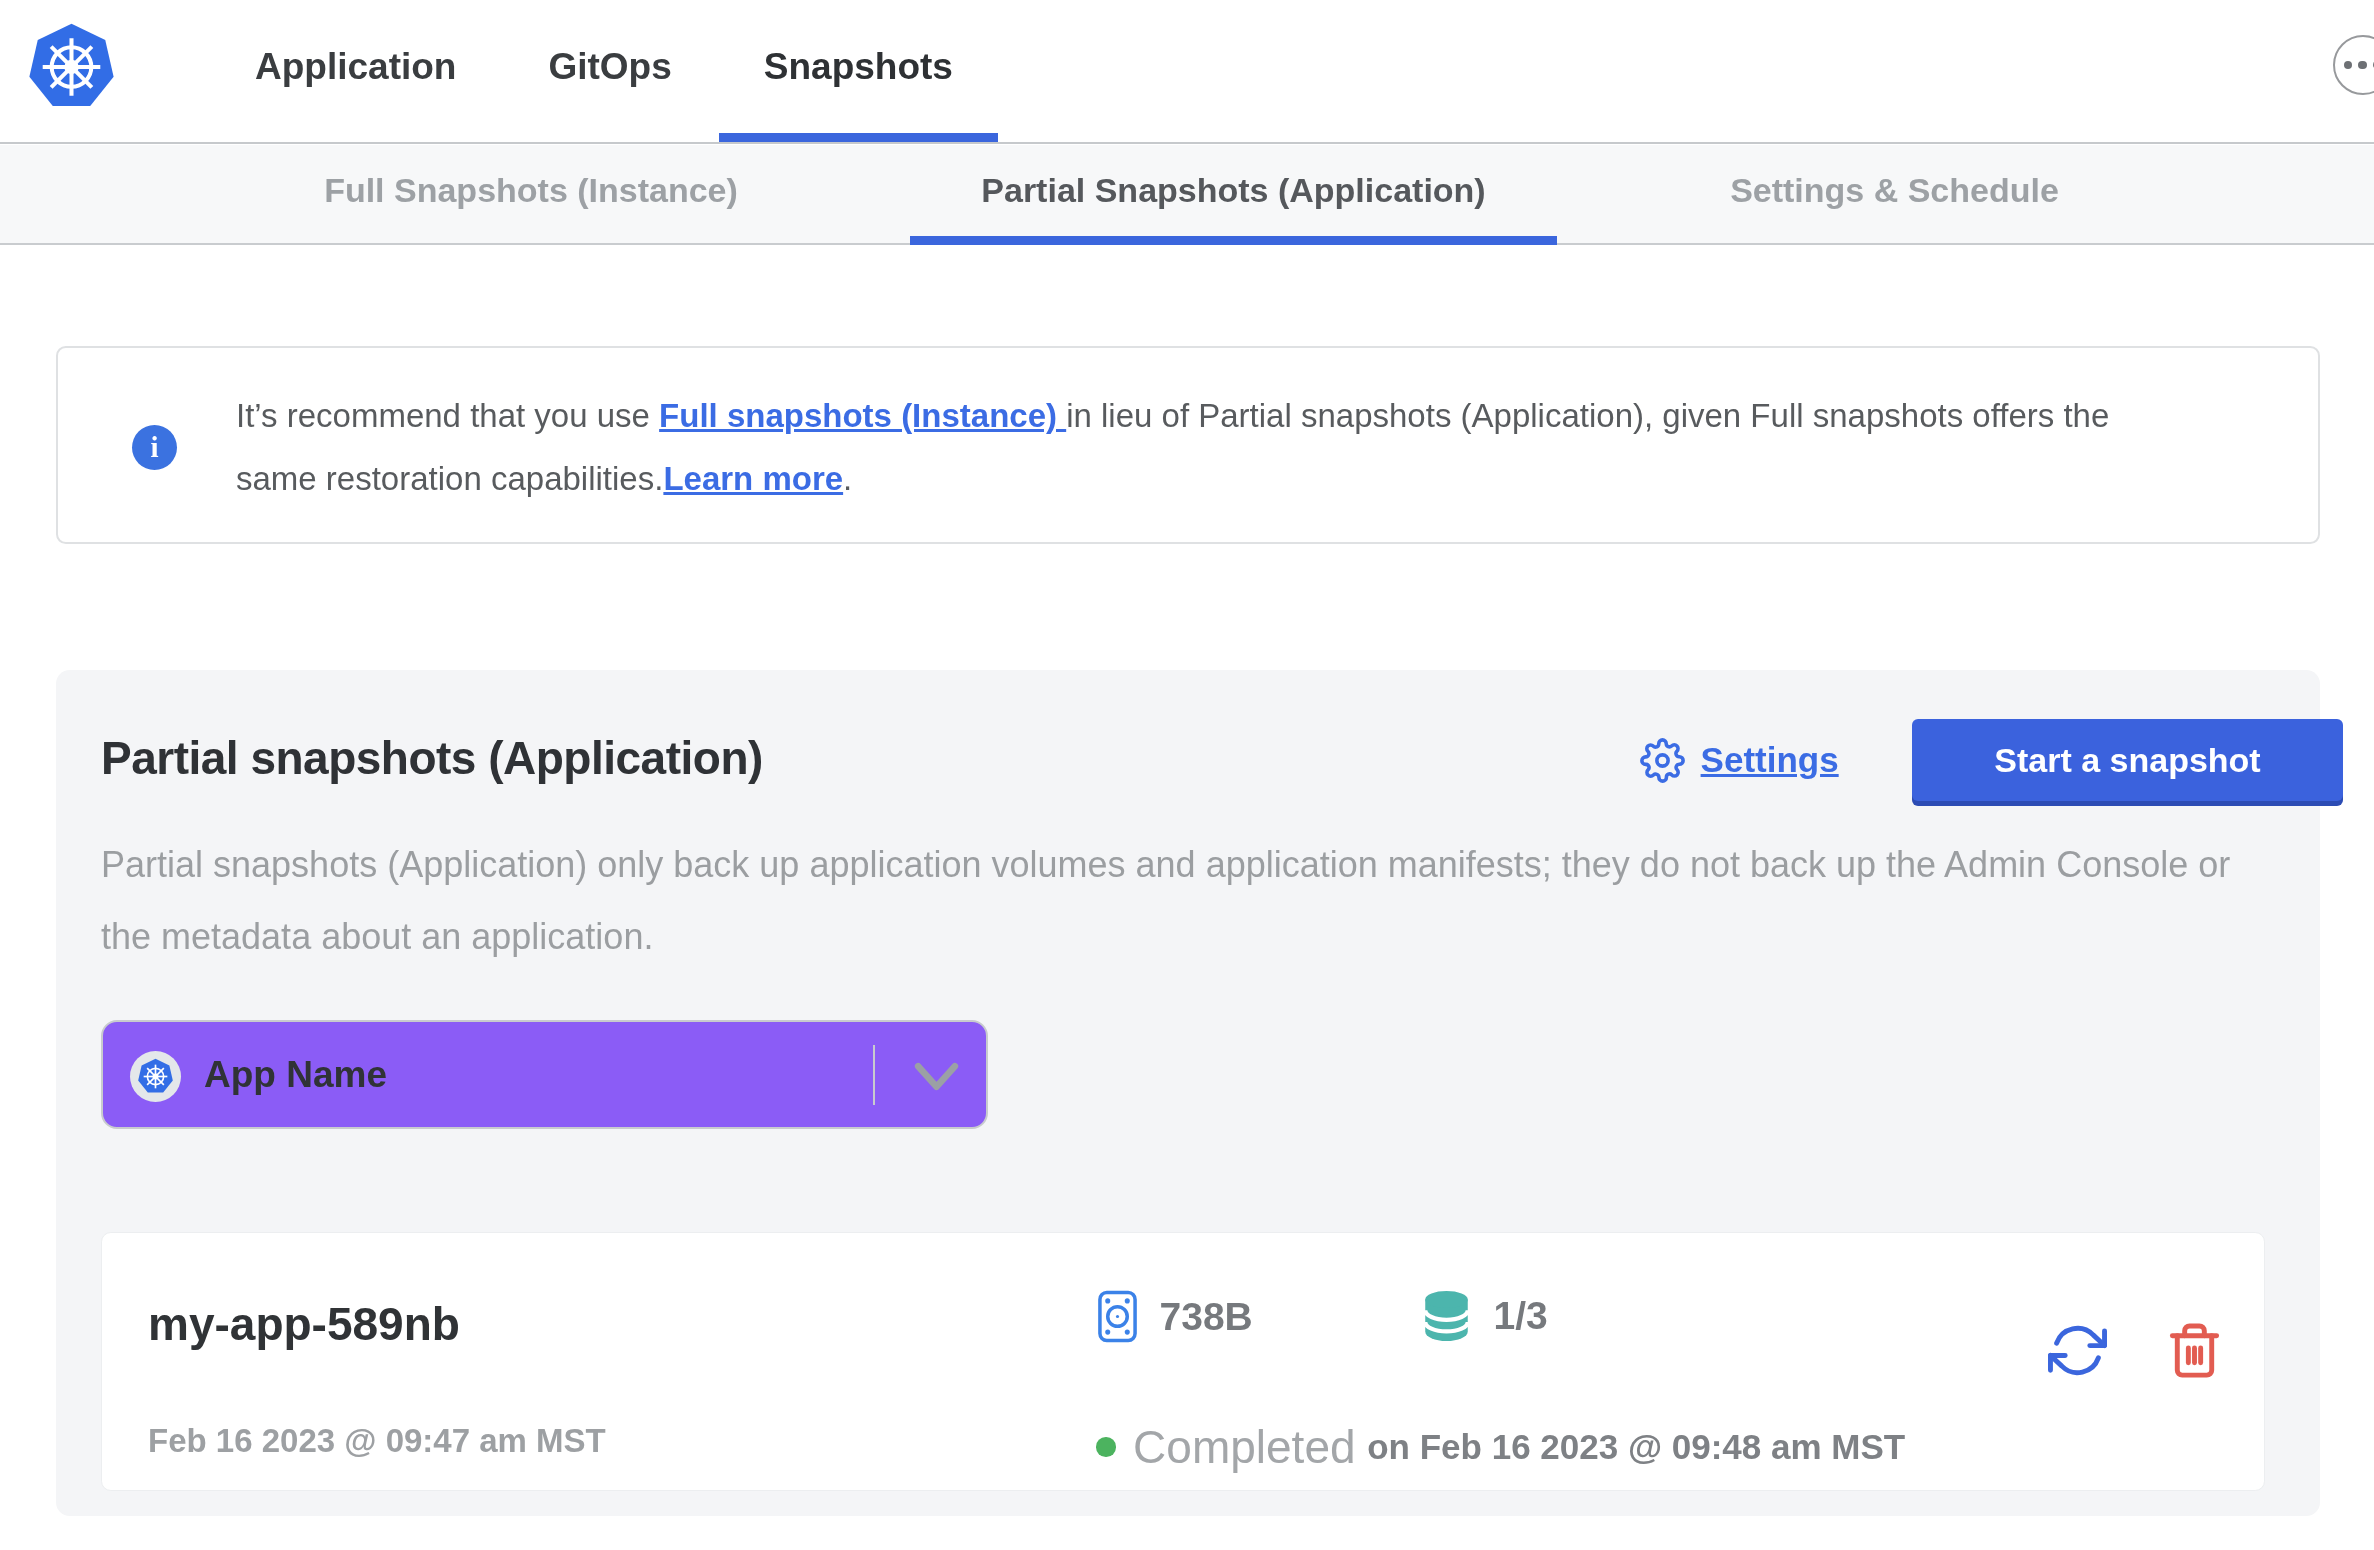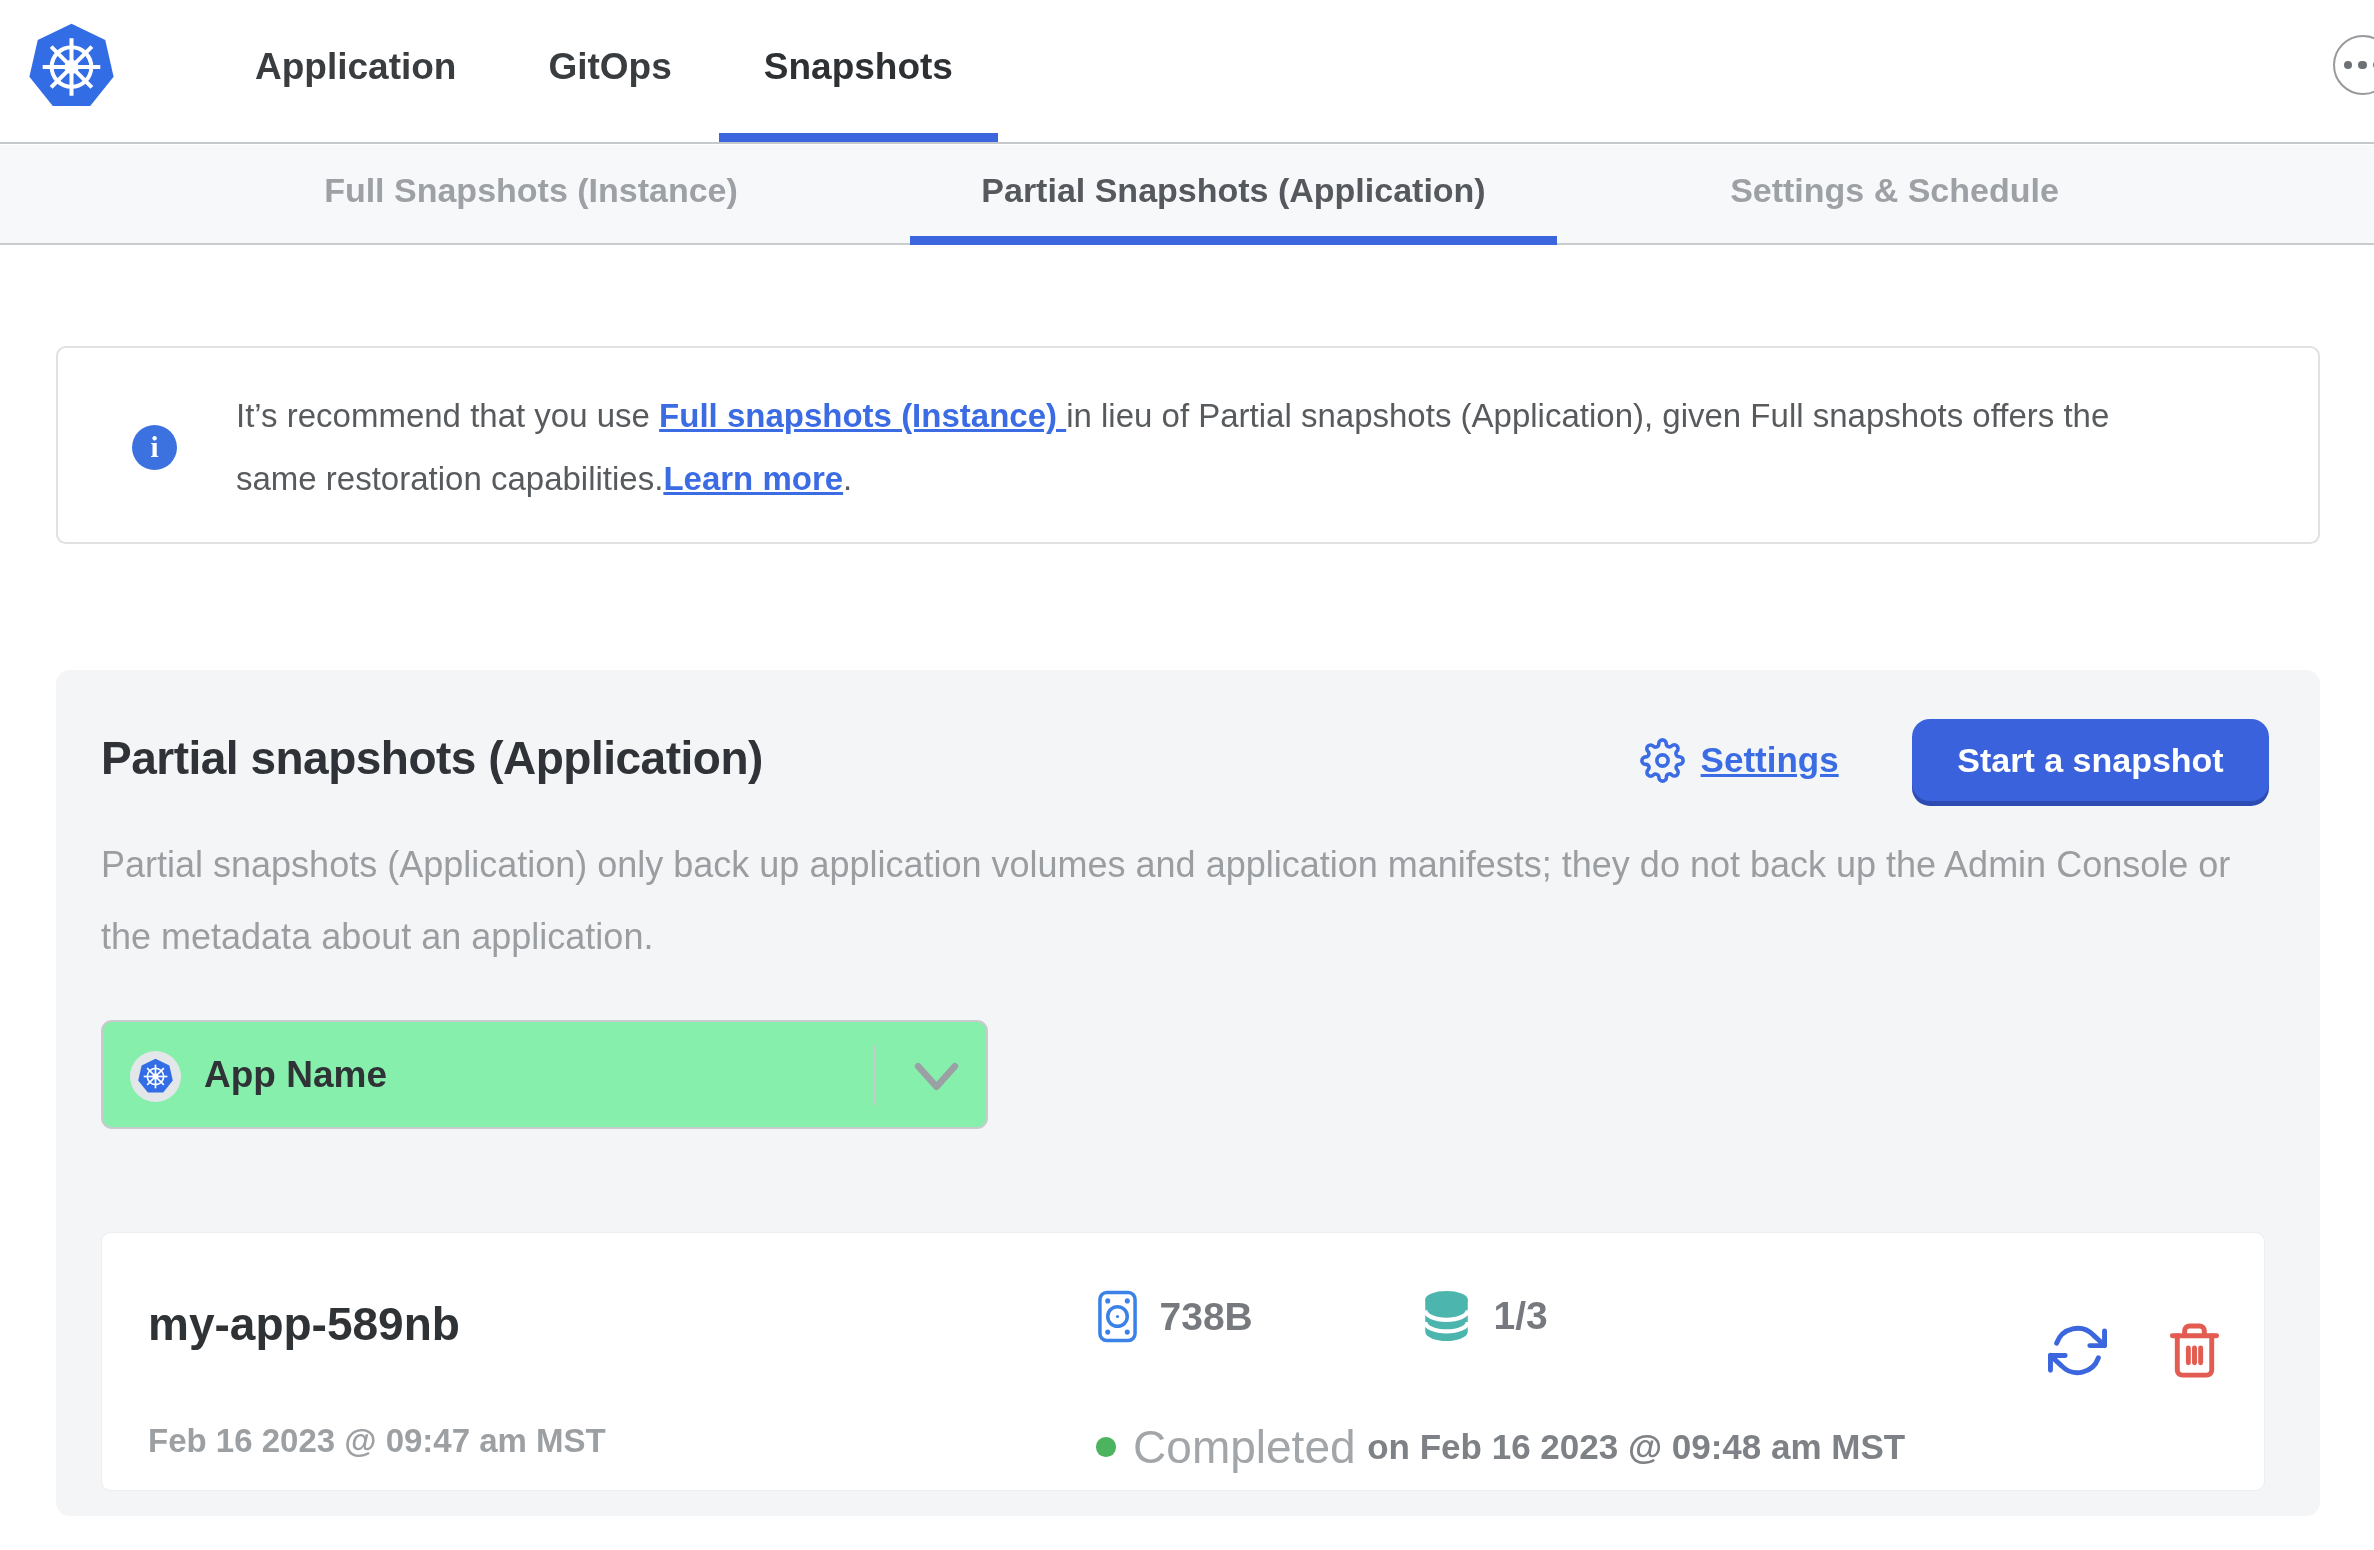--- a/index.html
+++ b/index.html
@@ -64,33 +64,33 @@
     background:#f4f5f7;border-radius:13.7px;
   }
   .panel-title{
     position:absolute;left:45px;top:61px;
     font-size:46px;font-weight:700;color:#2f3236;letter-spacing:-0.5px;
   }
   .settings-wrap{position:absolute;left:1584px;top:49px;height:82px;display:flex;align-items:center;cursor:pointer;}
   .settings-wrap svg{width:45px;height:45px;margin-right:15.6px;}
   .settings-label{font-size:35px;font-weight:700;color:#3b6ce4;text-decoration:underline;}
   .start-btn{
-    position:absolute;left:1856px;top:49px;width:357px;height:82px;
-    background:#3b62dd;border:none;border-radius:18px;cursor:pointer;
+    position:absolute;left:1856px;top:49px;width:431px;height:82px;
+    background:#3b62dd;border:none;border-radius:6px;cursor:pointer;
     color:#ffffff;font-size:34px;font-weight:700;font-family:"Liberation Sans", sans-serif;
     box-shadow:0 4.9px 0 #2c4cb4;
   }
   .panel-desc{
     position:absolute;left:45px;top:159px;width:2136px;
     font-size:36px;line-height:72px;color:#9b9ea1;font-weight:400;
   }
   
   .app-select{
     position:absolute;left:45px;top:350px;width:887px;height:109px;box-sizing:border-box;
-    background:#86efac;border:2px solid #c8cbce;border-radius:11px;cursor:pointer;
+    background:#8b5cf6;border:2px solid #c8cbce;border-radius:16px;cursor:pointer;
   }
   .app-badge{
     position:absolute;left:27px;top:29px;width:51px;height:51px;border-radius:50%;
     background:#e4e7ea;display:flex;align-items:center;justify-content:center;
   }
   .app-badge svg{width:39px;height:37px;}
   .app-select-value{
     position:absolute;left:101px;top:32px;font-size:37px;font-weight:600;color:#303336;
   }
   .select-divider{position:absolute;left:770px;top:23.4px;width:2px;height:60px;background:#c8cbce;}

